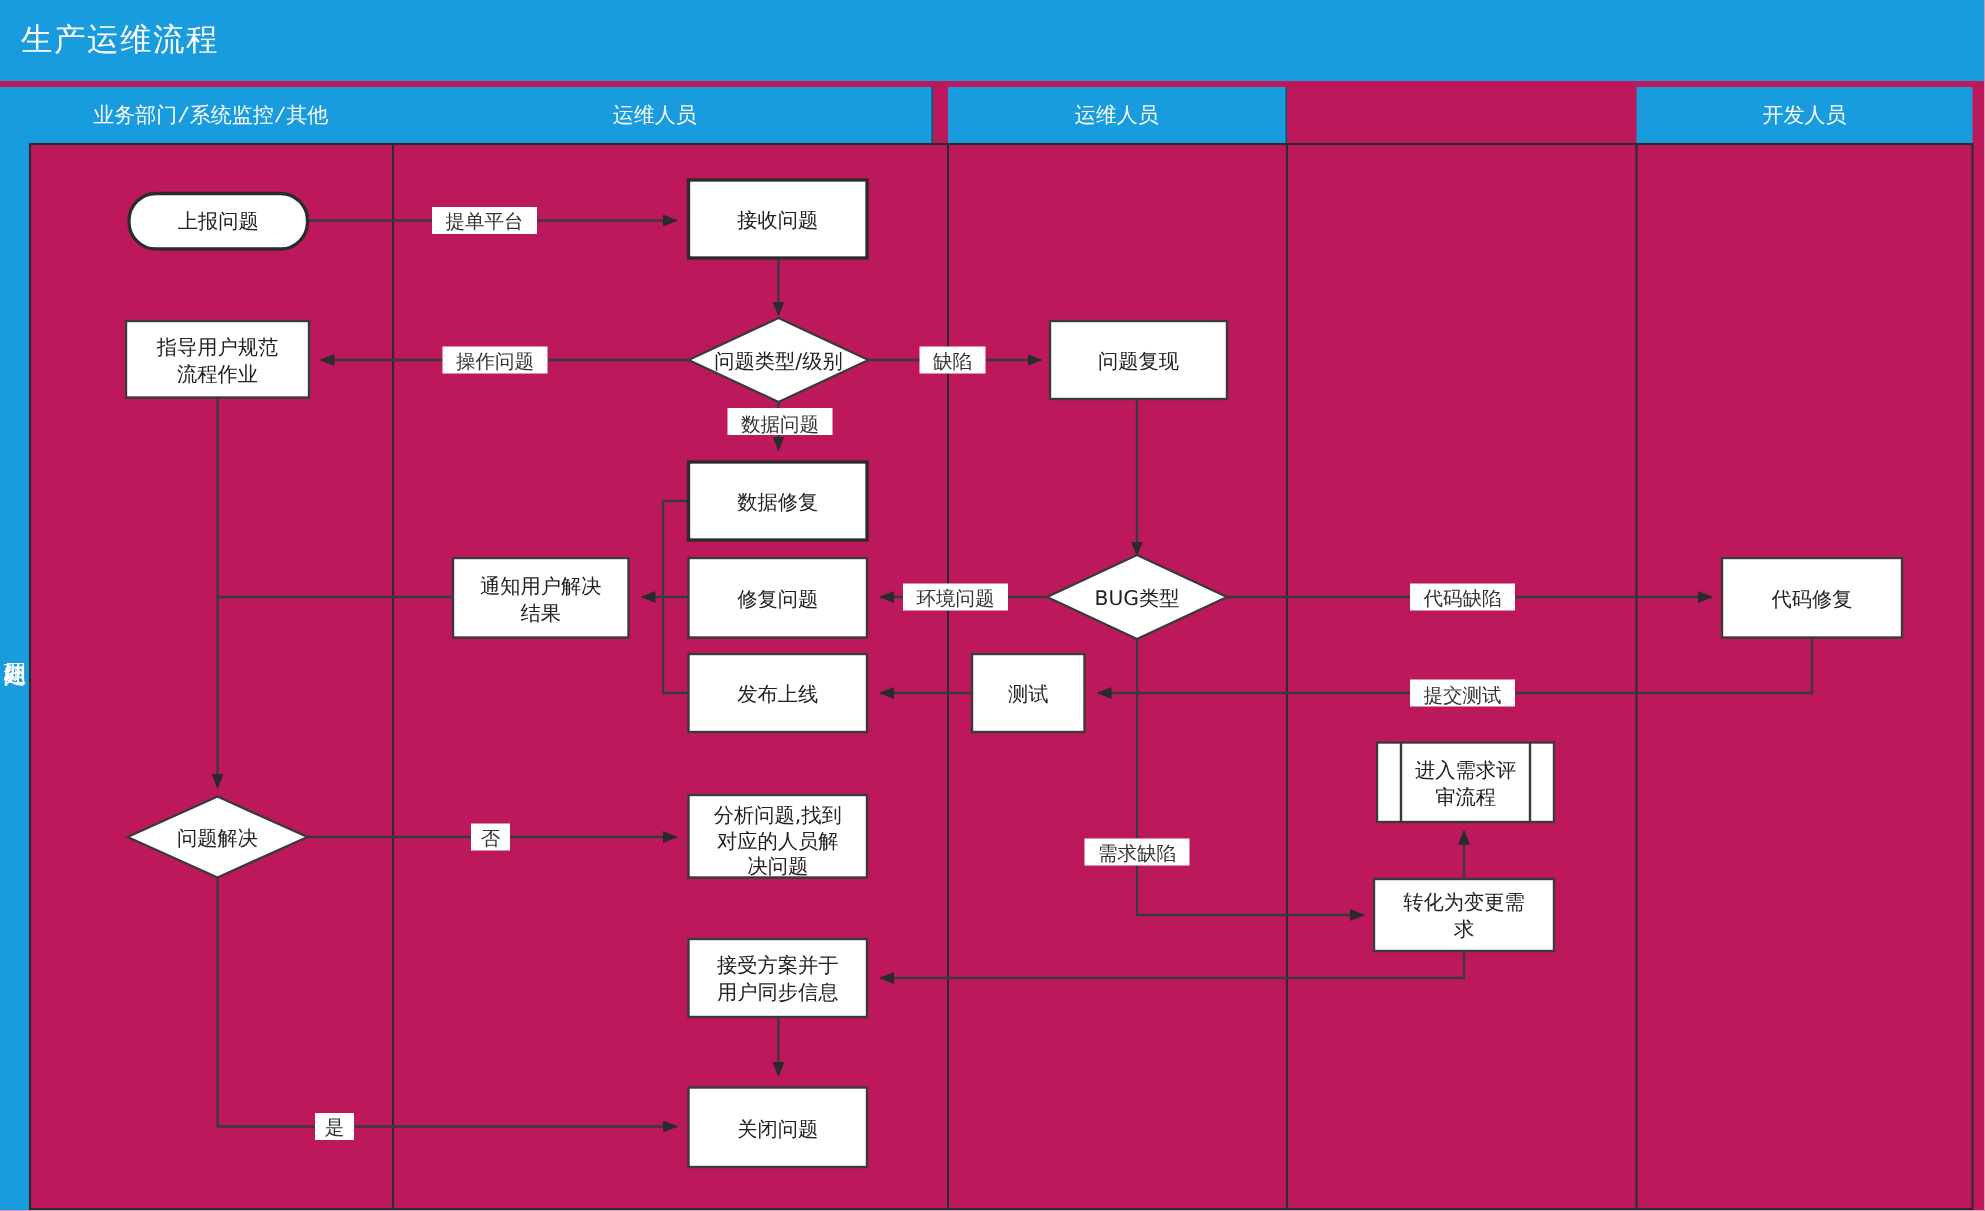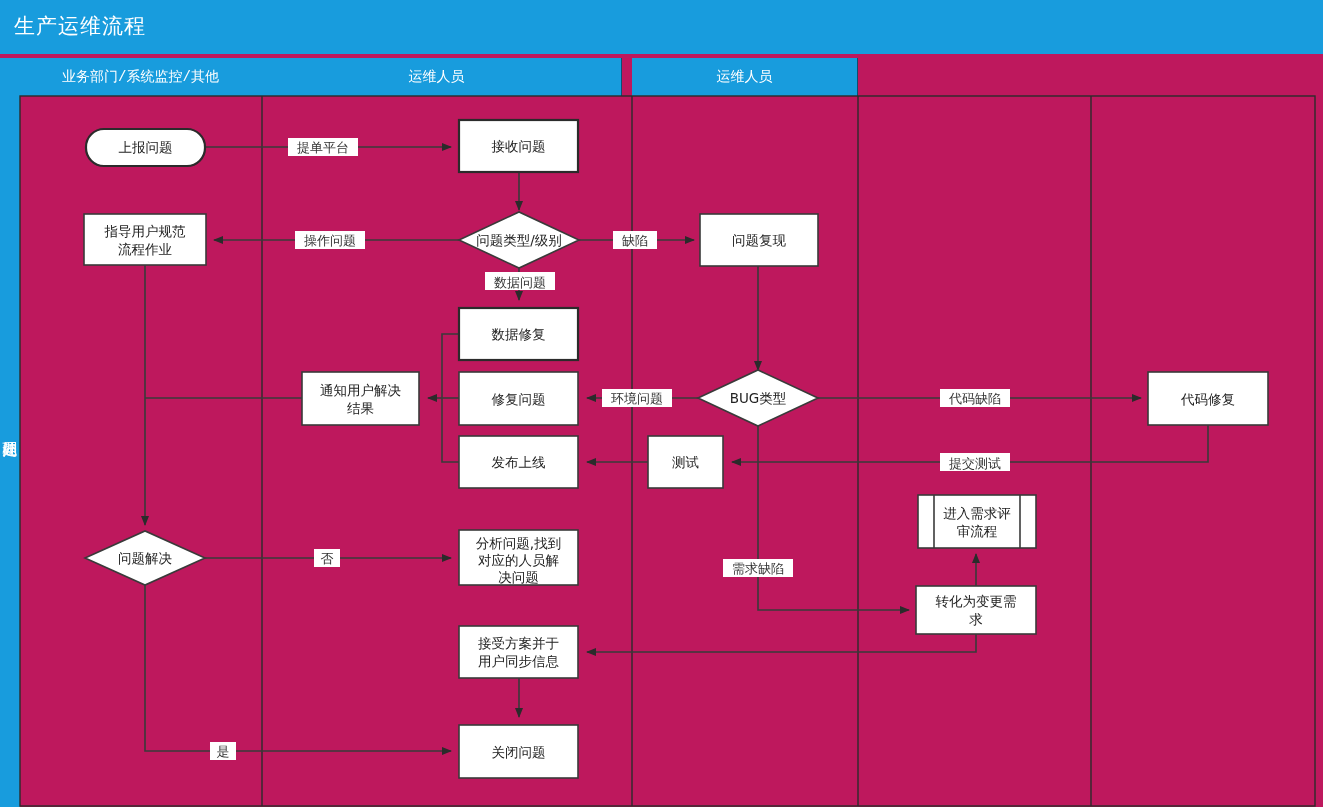--- a/index.html
+++ b/index.html
@@ -37,20 +37,23 @@
 
   <div class="lane-header" style="left:20px;width:242px;">
       <span>业务部门/系统监控/其他</span>
     </div>
   <div class="lane-header" style="left:252px;width:370px;">
       <span>运维人员</span>
     </div>
   <div class="lane-header" style="left:632px;width:226px;">
       <span>运维人员</span>
     </div>
+  <div class="lane-header" style="left:1091px;width:224px;border-right:none;">
+      <span>开发人员</span>
+    </div>
 
   <svg width="1323" height="807">
     <defs>
       <marker id="ah" markerWidth="10" markerHeight="8" refX="9" refY="4" orient="auto" markerUnits="userSpaceOnUse">
         <path d="M0,0 L10,4 L0,8 z" fill="#2b2b2b"></path>
       </marker>
     </defs>
 
     <rect x="20" y="96" width="1295" height="710" fill="none" class="lane-sep"></rect>
     <line x1="262" y1="96" x2="262" y2="806" class="lane-sep"></line>

